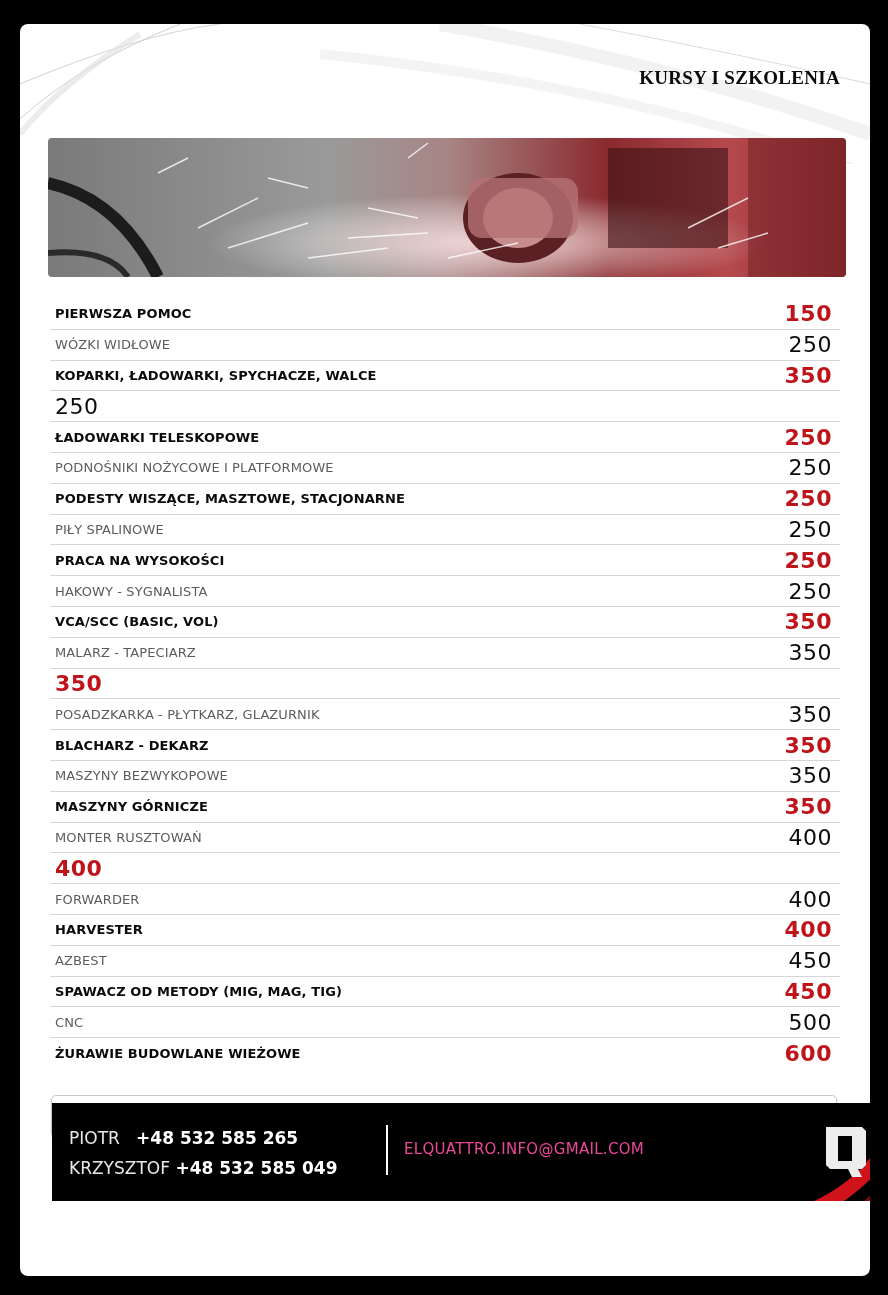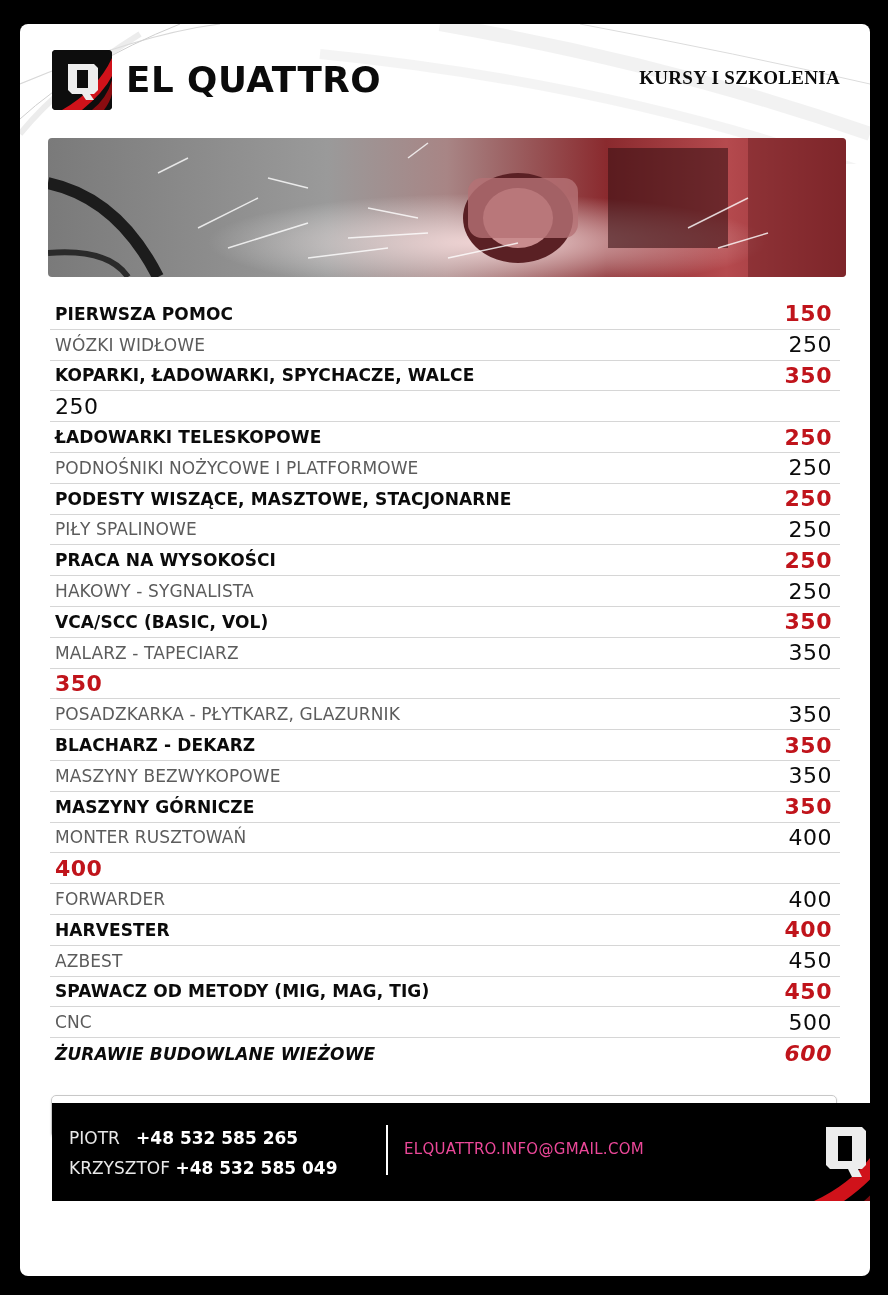--- a/index.html
+++ b/index.html
@@ -31,22 +31,22 @@
   .banner {
     position: absolute; left: 28px; top: 114px; width: 798px; height: 139px;
     border-radius: 4px; overflow: hidden;
   }
 
   .price-list { position: absolute; left: 30px; top: 275px; width: 790px; }
   .row {
     height: 30.8px; display: flex; align-items: center; justify-content: space-between;
     border-bottom: 1.5px solid #d6d6d6; padding: 0 8px 0 5px;
   }
-  .row:last-child { border-bottom: none; font-style: italic; }
-  .row .name { font-size: 17px; letter-spacing: 0.1px; }
+  .row:last-child { border-bottom: none; }
+  .row .name { font-size: 13px; letter-spacing: 0.1px; }
   .row .price { font-size: 22px; letter-spacing: 0.5px; }
   .row.bold .name { font-weight: bold; color: #0b0b0b; }
   .row.bold .price { font-weight: bold; color: #c0141b; }
   .row.light .name { color: #5c5c5c; }
   .row.light .price { color: #0b0b0b; }
 
   .note {
     position: absolute; left: 31px; top: 1071px; width: 786px; height: 43px;
     border: 1px solid #c8c8c8; border-radius: 5px; box-shadow: 0 1px 2px rgba(0,0,0,0.15);
     display: flex; align-items: center; justify-content: space-between; padding: 0 18px 0 12px;
@@ -73,32 +73,20 @@
 <div class="card">
   <svg class="swoosh" width="850" height="140" viewBox="0 0 850 140">
     <path d="M0 60 Q120 10 200 0" stroke="#d8d8d8" stroke-width="1.2" fill="none"></path>
     <path d="M0 95 Q60 40 160 0" stroke="#cfcfcf" stroke-width="1" fill="none"></path>
     <path d="M0 110 Q40 60 120 10" stroke="#e0e0e0" stroke-width="6" fill="none" opacity="0.6"></path>
     <path d="M420 0 Q650 40 850 110" stroke="#e6e6e6" stroke-width="14" fill="none" opacity="0.5"></path>
     <path d="M560 0 Q720 30 850 60" stroke="#dcdcdc" stroke-width="1" fill="none"></path>
     <path d="M300 30 Q600 60 850 150" stroke="#ececec" stroke-width="10" fill="none" opacity="0.6"></path>
   </svg>
 
-  <div class="brand">
-    <div class="logo">
-      <svg width="60" height="60" viewBox="0 0 60 60">
-        <rect width="60" height="60" fill="#0d0d0d"></rect>
-        <path d="M60 8 Q45 40 10 60 L30 60 Q52 42 60 26 Z" fill="#d0121a"></path>
-        <path d="M60 30 Q55 48 40 60 L52 60 Q58 52 60 44 Z" fill="#8a0c10"></path>
-        <path d="M16 14 H42 L46 18 V40 L42 44 H38 L42 50 H34 L30 44 H20 L16 40 Z" fill="#ededed"></path>
-        <rect x="25" y="20" width="11" height="18" fill="#0d0d0d"></rect>
-      </svg>
-    </div>
-    <div class="brand-name">EL QUATTRO</div>
-  </div>
   <div class="tagline">KURSY I SZKOLENIA</div>
 
   <div class="banner">
     <svg width="798" height="139" viewBox="0 0 798 139">
       <defs>
         <linearGradient id="bg" x1="0" y1="0" x2="1" y2="0">
           <stop offset="0" stop-color="#7a7a7a"></stop>
           <stop offset="0.35" stop-color="#9a9a9a"></stop>
           <stop offset="0.5" stop-color="#a88585"></stop>
           <stop offset="0.7" stop-color="#8a2a2e"></stop>

